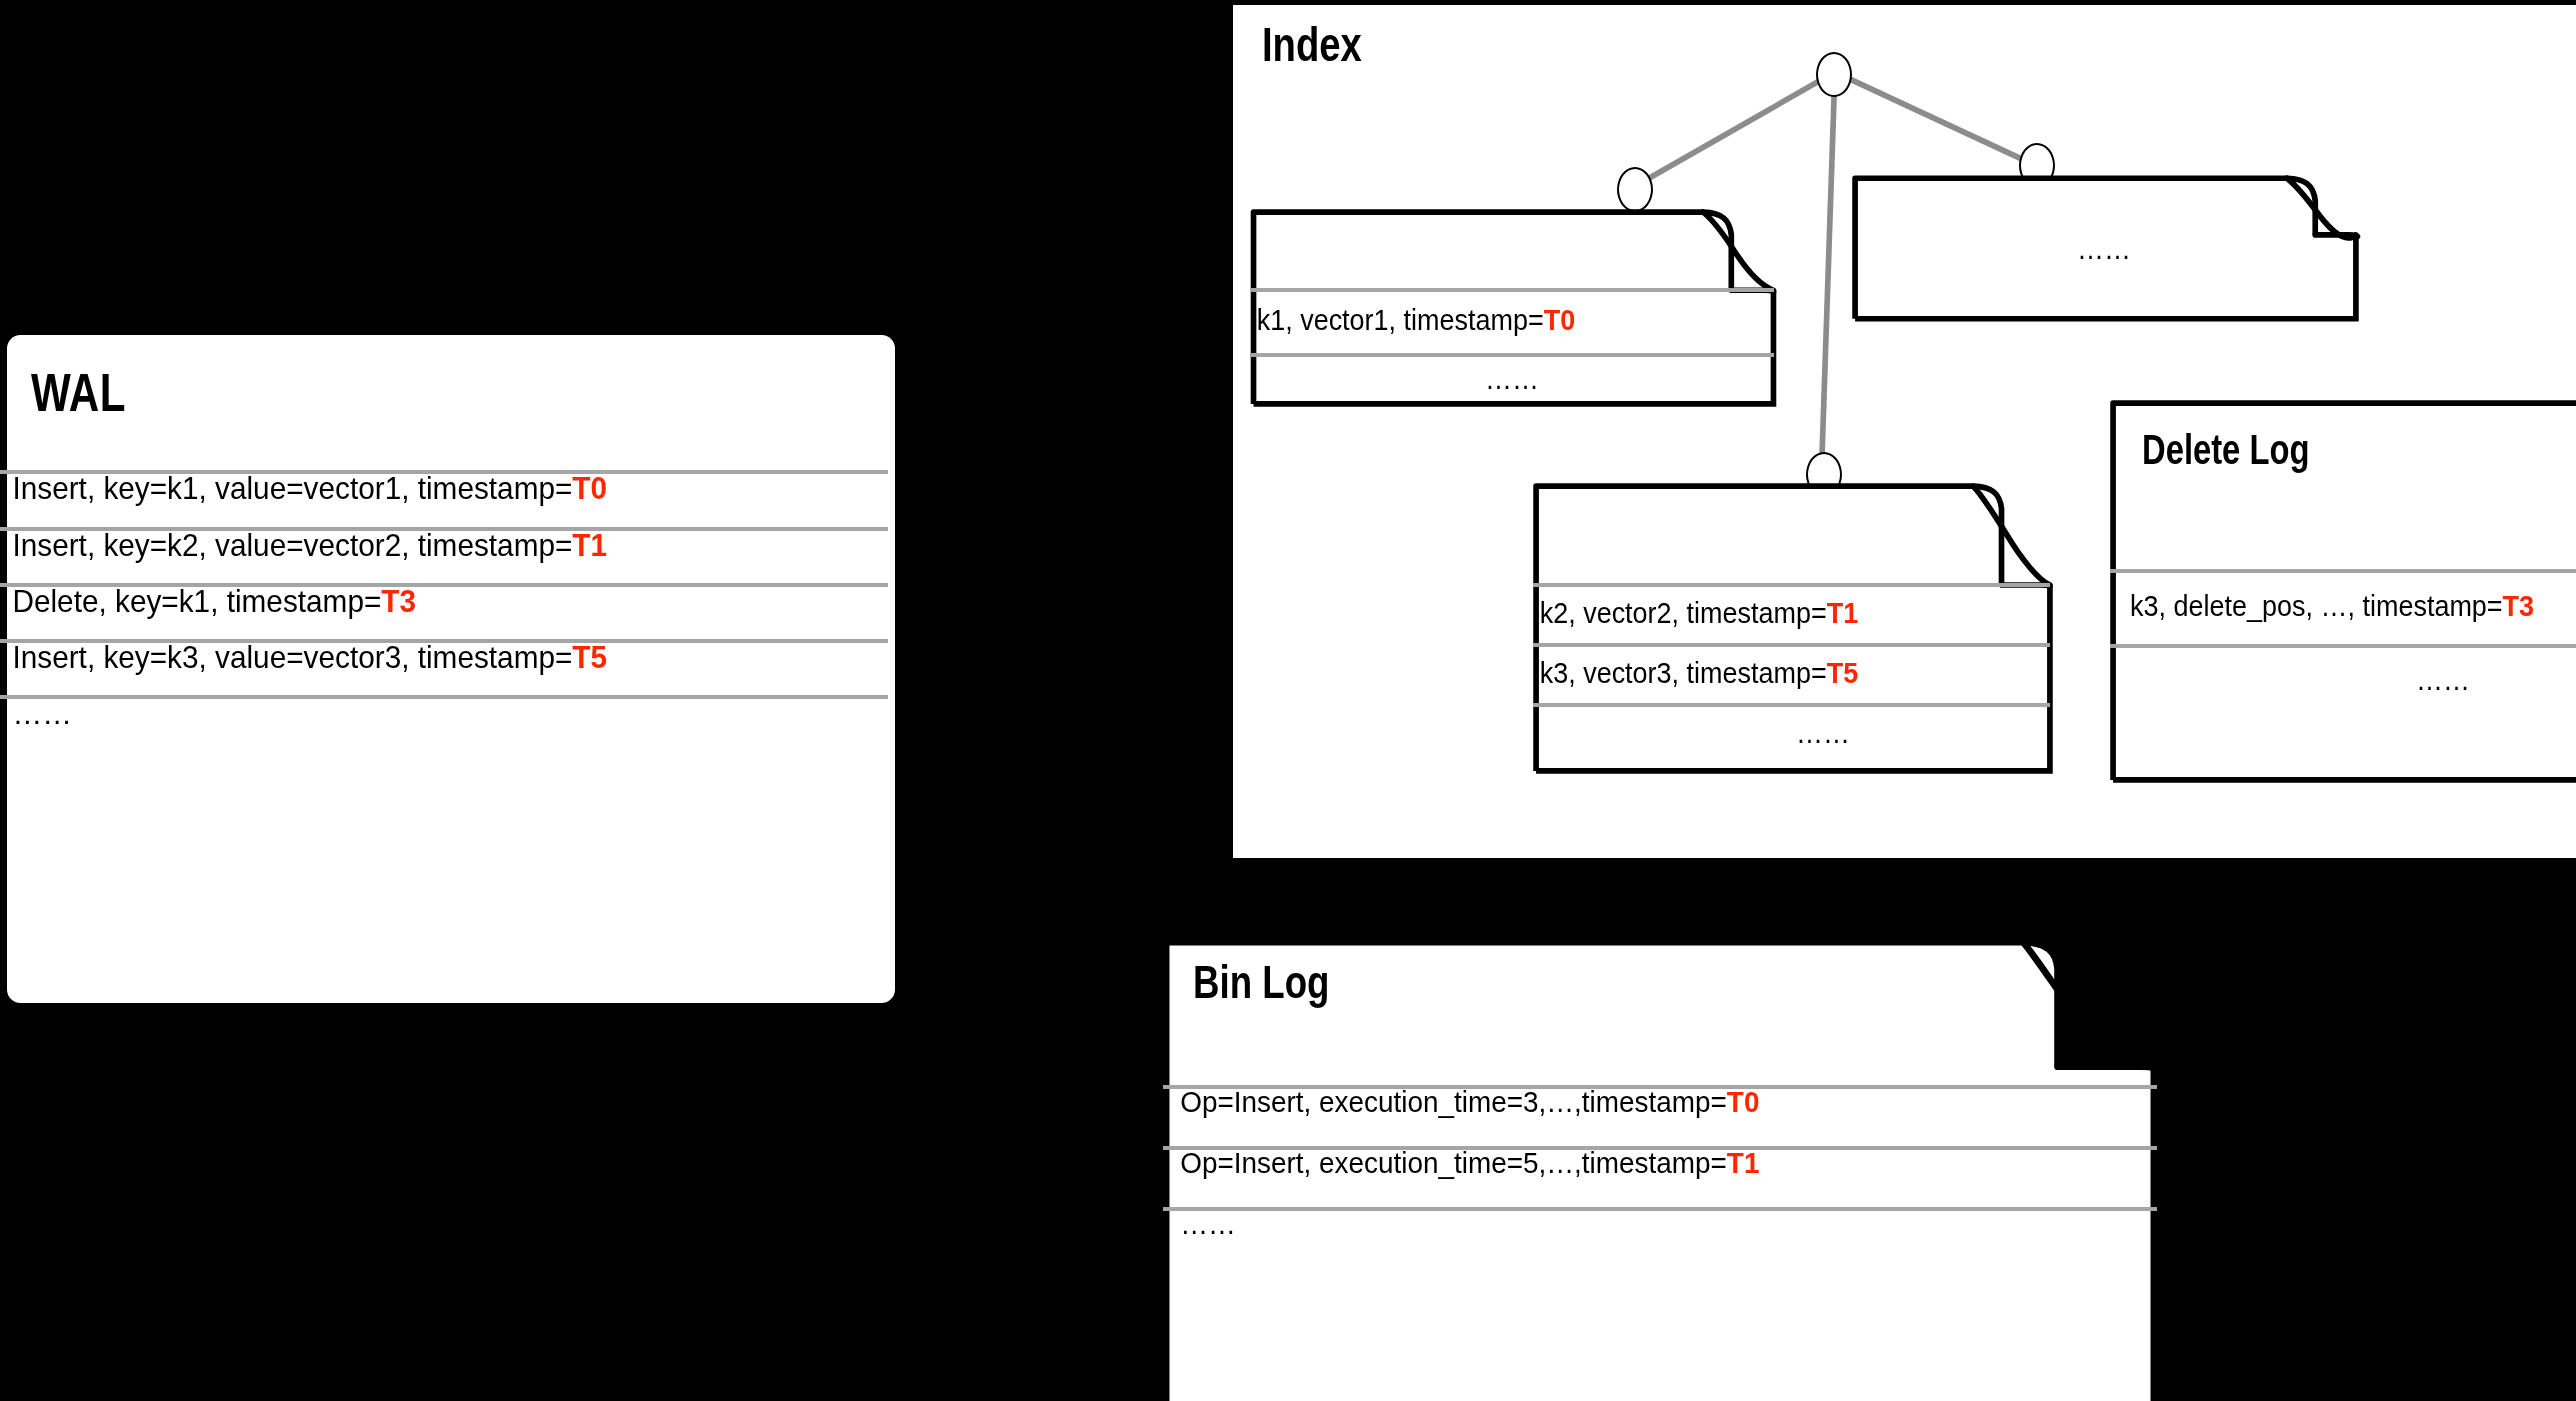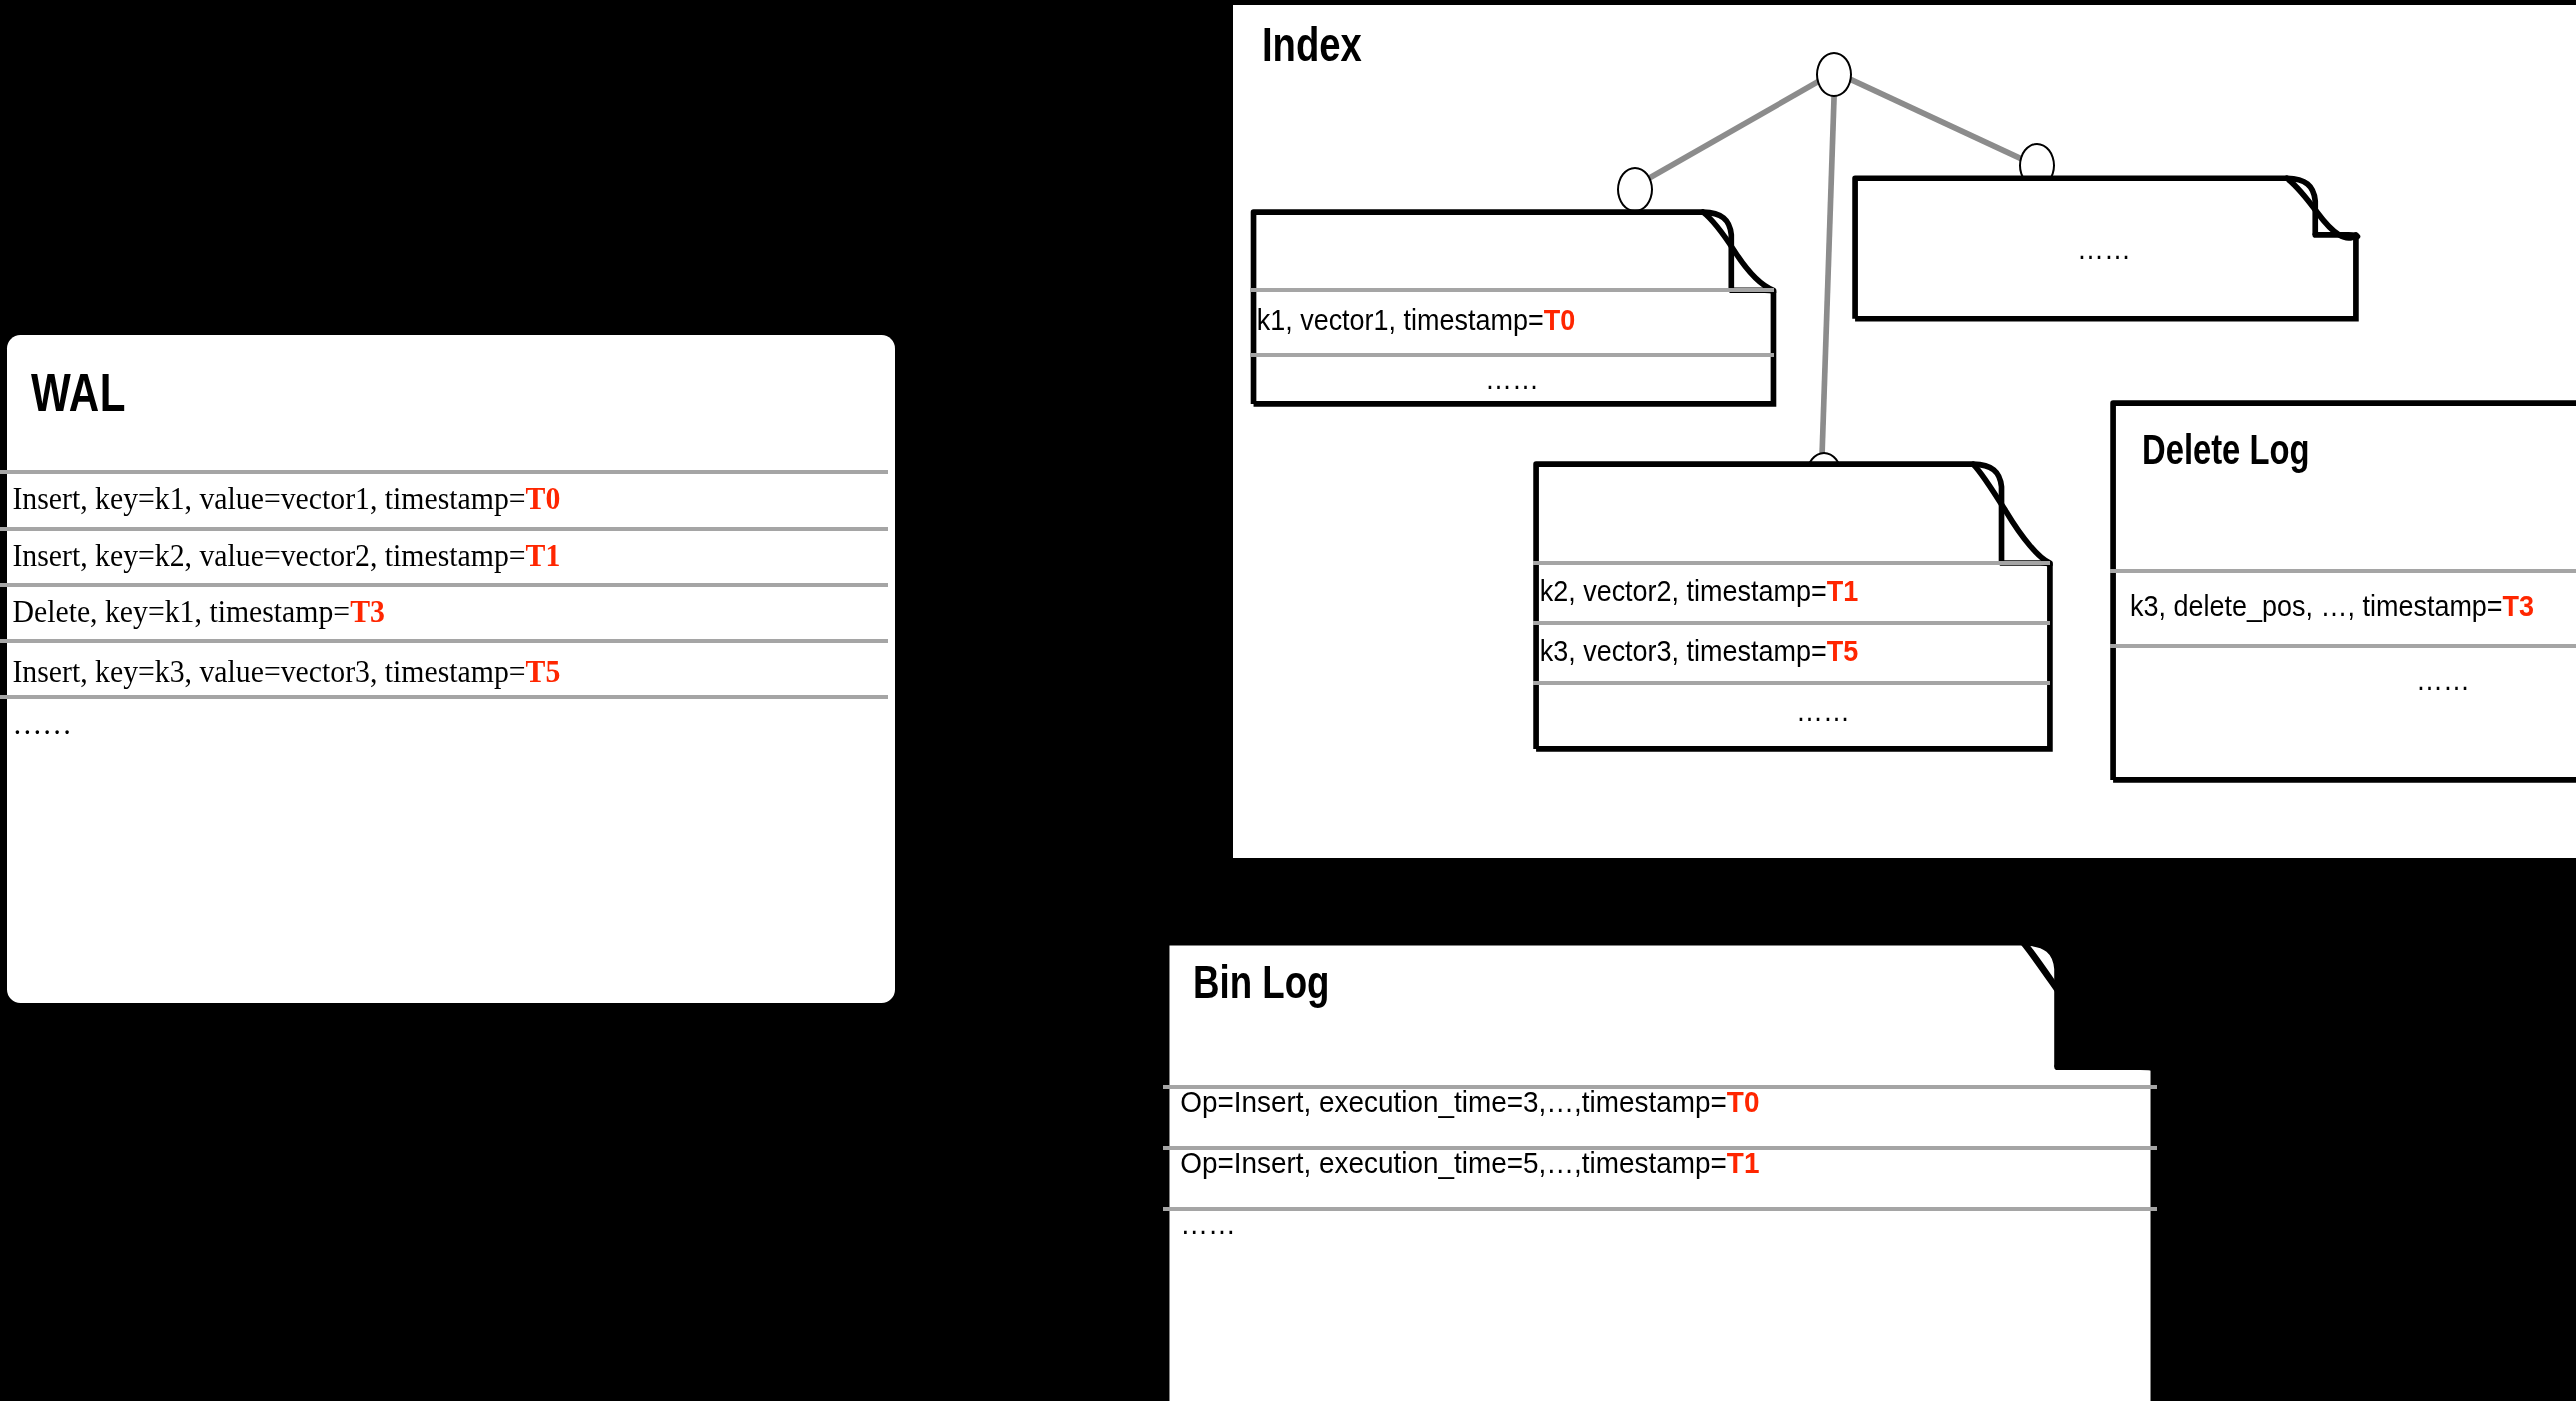--- a/index.html
+++ b/index.html
@@ -10,21 +10,21 @@
   .panel-round{border-radius:13.4px;}
 
   .panel-title{position:absolute;font-weight:bold;color:#000;
        font-family:"Liberation Sans","DejaVu Sans",sans-serif;
        transform:scaleX(0.78);transform-origin:left center;white-space:nowrap;}
 
   
   #wal{left:7.2px;top:335px;width:888px;height:668px;}
   #wal-title{left:31px;top:361px;font-size:54px;letter-spacing:0.5px;}
   .wal-row{position:absolute;left:0;width:888px;
-           display:flex;align-items:center;font-family:Liberation Serif, serif;}
+           display:flex;align-items:flex-start;}
   .wal-row .txt{font-size:32px;color:#000;white-space:nowrap;
            transform:scaleX(0.93);transform-origin:left center;
            padding-left:13.4px;}
   .hr{position:absolute;left:0;width:888px;height:3.6px;background:#A5A5A5;}
 
   
   #index{left:1233px;top:5.2px;width:1581px;height:853px;}
   #index-title{left:1262px;top:15.5px;font-size:49px;}
 
   
@@ -124,21 +124,21 @@
     <path d="M900 118 L965 118 C975 118 980 119 982 121" fill="none" stroke="#000" stroke-width="11" stroke-linecap="round"></path>
     <path d="M979 121 L979 281 L6 281" fill="none" stroke="#000" stroke-width="11"></path>
   </svg>
   <div class="rows">
     <div class="crow" style="top:49px;height:52px;justify-content:center">
       <div class="txt dots" style="padding-left:0">……</div>
     </div>
   </div>
 </div>
 
-<div class="card" style="left:1533px;top:460px;width:584px;height:291px;">
+<div class="card" style="left:1533px;top:482px;width:584px;height:291px;">
   <svg width="520" height="291" viewBox="0 0 1010 565">
     <path d="M6 561 L6 8 L855 8 C890 8 905 18 910 48 L910 200 L1004 200
              L1004 561 Z" fill="#fff" stroke="none"></path>
     <path d="M6 561 L6 8 L855 8 C891 9 907 22 910 52 L910 200" fill="none" stroke="#000" stroke-width="11" stroke-linejoin="round"></path>
     <path d="M855 8 C873 26 895 62 920 102 C950 152 982 190 1004 200" fill="none" stroke="#000" stroke-width="11" stroke-linecap="round"></path>
     <path d="M910 200 L985 200 C997 200 1002 201 1004 203" fill="none" stroke="#000" stroke-width="11" stroke-linecap="round"></path>
     <path d="M1004 203 L1004 561 L6 561" fill="none" stroke="#000" stroke-width="11"></path>
   </svg>
   <div class="rows">
     <div class="chr" style="top:101px;width:517px"></div>

